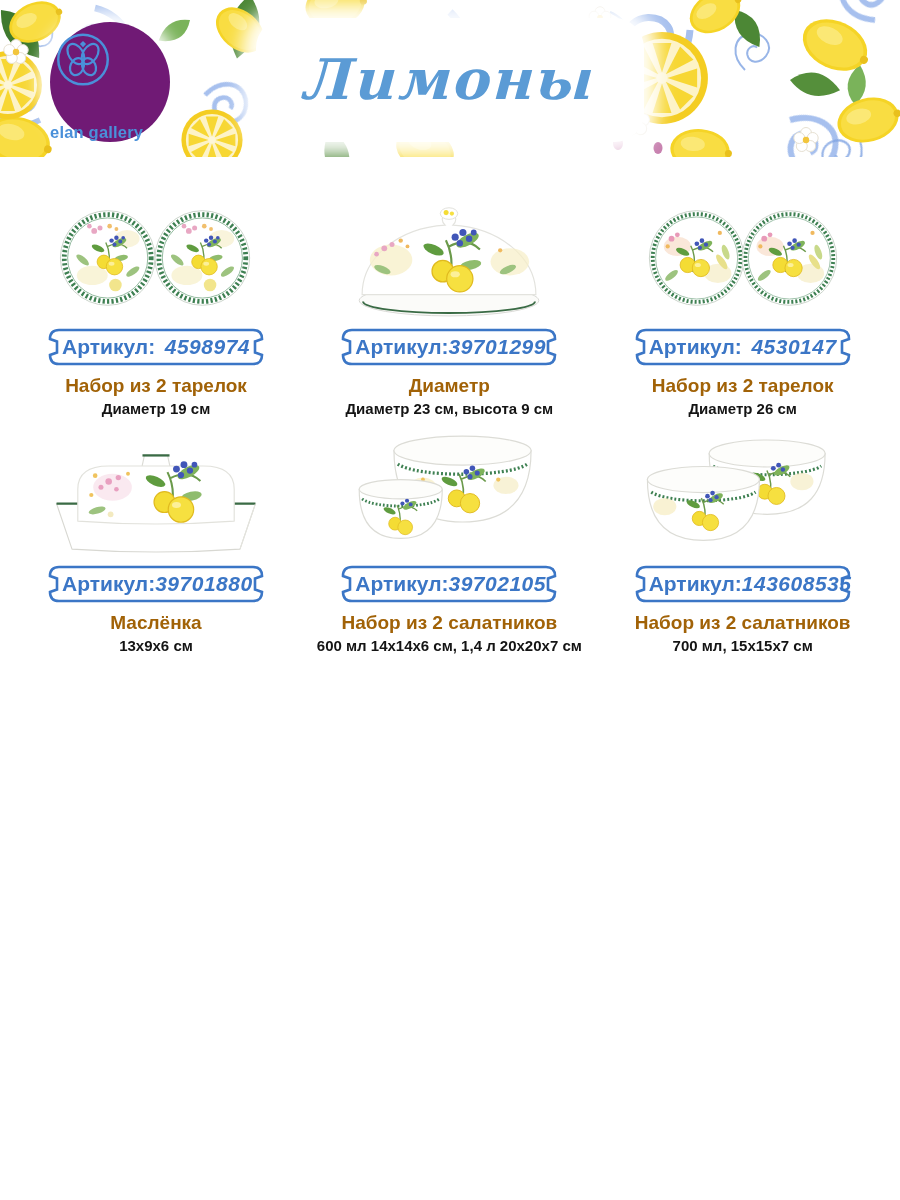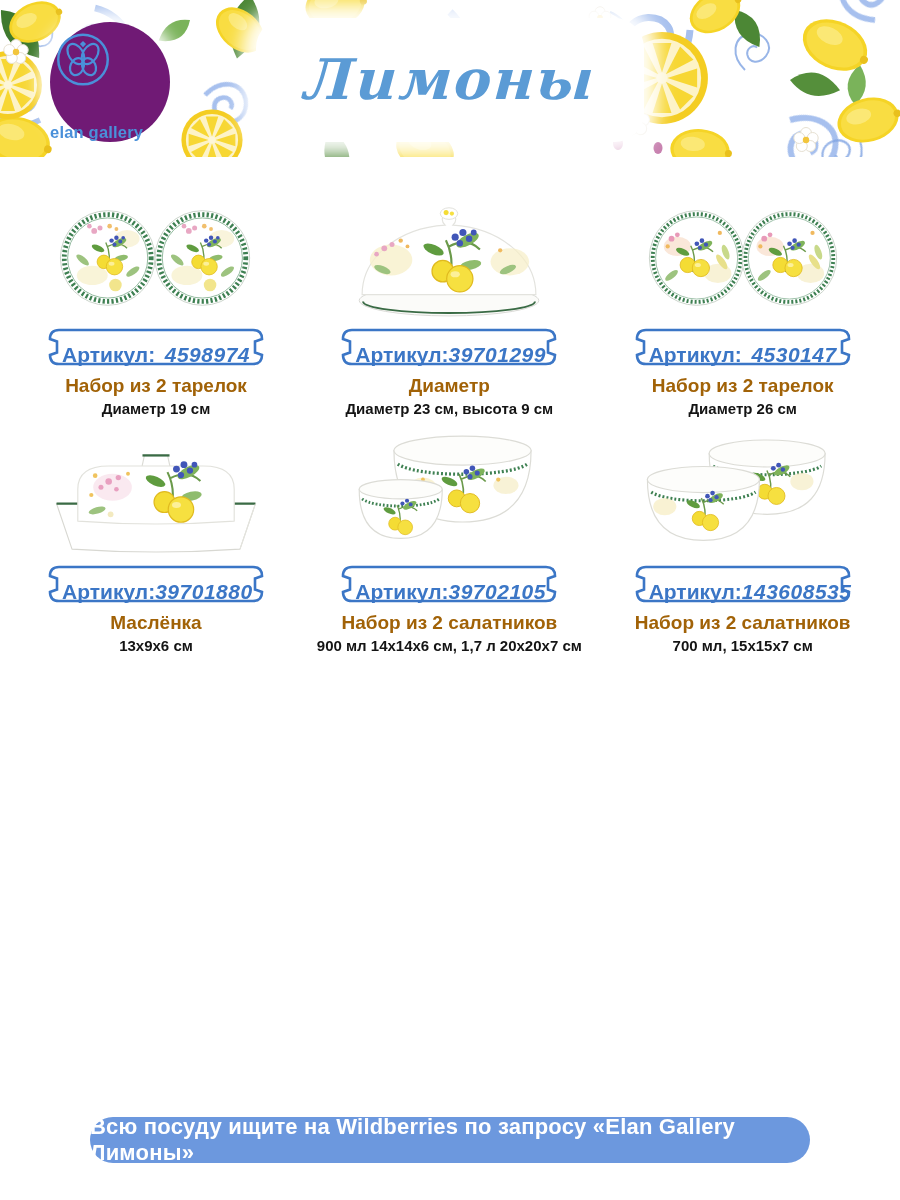--- a/index.html
+++ b/index.html
@@ -21,21 +21,21 @@
   .brand-name{color:#4a90d9;font-weight:bold;font-size:16.5px;letter-spacing:.2px;margin-top:1px;}
 
   
   .grid{position:absolute;top:190px;left:10px;width:880px;
     display:grid;grid-template-columns:repeat(3,1fr);grid-row-gap:10px;}
   .card{width:292px;display:flex;flex-direction:column;align-items:center;}
   .card .art{width:280px;height:136px;}
   .badge{position:relative;width:216px;height:38px;margin-top:2px;flex:none;}
   .badge svg{position:absolute;inset:0;width:216px;height:38px;}
   .badge .row{position:relative;z-index:1;display:flex;justify-content:space-between;align-items:center;
-    height:38px;padding:8px 14px;color:#3b76c6;font-weight:bold;font-size:21px;}
+    height:38px;padding:0 14px;color:#3b76c6;font-weight:bold;font-size:21px;}
   .badge .num{letter-spacing:.5px;font-style:italic;}
   .p-name{font-size:19px;font-weight:bold;color:#a16207;margin-top:9px;font-stretch:condensed;}
   .p-size{font-size:15px;font-weight:bold;color:#141414;margin-top:3px;font-stretch:condensed;}
 
   
   .footer{position:absolute;left:90px;top:1117px;width:720px;height:46px;background:#6c98de;border-radius:23px;
     display:flex;align-items:center;justify-content:center;}
   .footer span{color:#fff;font-weight:bold;font-size:22px;letter-spacing:.2px;}
 </style>
 </head>
@@ -424,21 +424,21 @@
       <div class="badge">
         <svg viewBox="0 0 216 38">
           <path d="M 11 2 H 205 C 211 2 214 5 214 11 L 207 13.5 V 24.5 L 214 27 C 214 33 211 36 205 36 H 11 C 5 36 2 33 2 27 L 9 24.5 V 13.5 L 2 11 C 2 5 5 2 11 2 Z" fill="#ffffff" stroke="#3b76c6" stroke-width="2.6"></path>
         </svg>
         <div class="row">
             <span>Артикул:</span>
             <span class="num">39702105</span>
           </div>
       </div>
       <div class="p-name">Набор из 2 салатников</div>
-      <div class="p-size">900 мл 14х14х6 см, 1,7 л 20х20х7 см</div>
+      <div class="p-size">600 мл 14х14х6 см, 1,4 л 20х20х7 см</div>
     </div>
 
     <div class="card">
       <svg class="art" viewBox="0 0 290 136">
 
         <path d="M110,25 C110,66 128,88 170,88 C212,88 230,66 230,25 Z" fill="#ffffff" stroke="#dcdcd6" stroke-width="1.2"></path>
         <ellipse cx="170" cy="25" rx="60" ry="14" fill="#fdfdfb" stroke="#dcdcd6" stroke-width="1.2"></ellipse>
         <path d="M114,38 C132,50 208,50 226,38" fill="none" stroke="#3e8052" stroke-width="3.2" stroke-dasharray="2 2.2"></path>
         <ellipse cx="206" cy="54" rx="12" ry="9" fill="#f5ecc5" opacity=".7"></ellipse>
         <g transform="translate(172,58) scale(1.1)">
@@ -480,17 +480,14 @@
             <span>Артикул:</span>
             <span class="num">143608535</span>
           </div>
       </div>
       <div class="p-name">Набор из 2 салатников</div>
       <div class="p-size">700 мл, 15х15х7 см</div>
     </div>
 
   </div>
 
-  <div class="footer">
-    <span>Всю посуду ищите на Wildberries по запросу «Elan Gallery Лимоны»</span>
-  </div>
 
 </div>
 
 </body></html>

